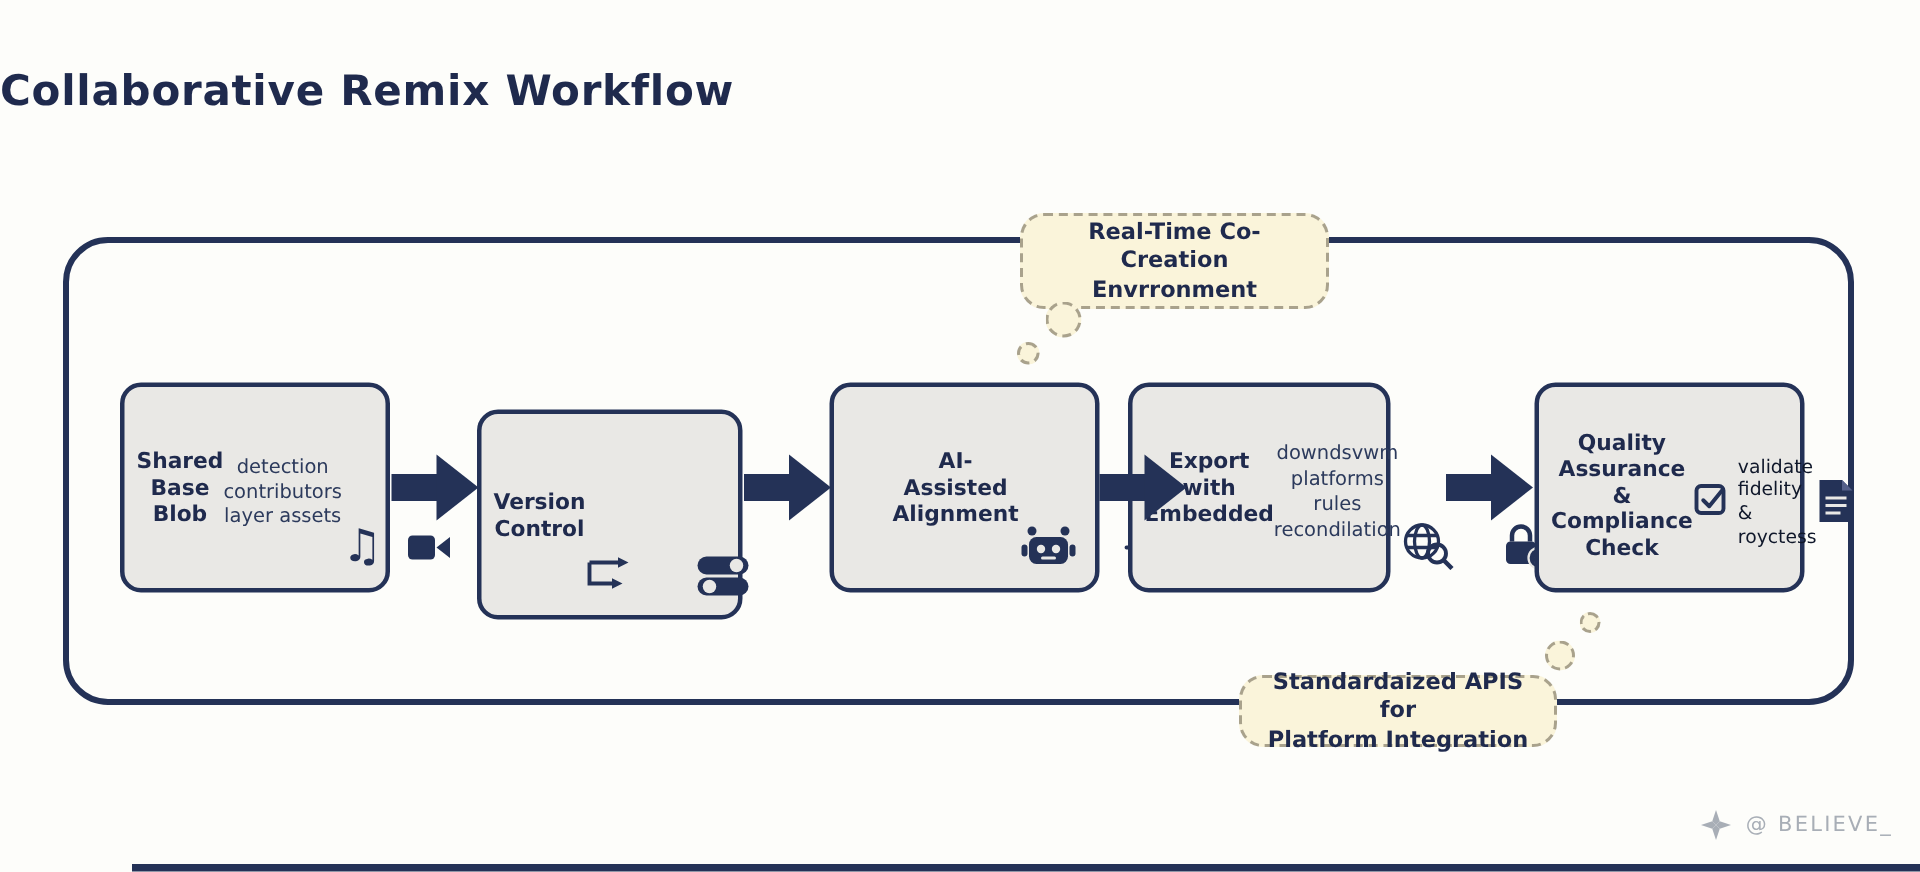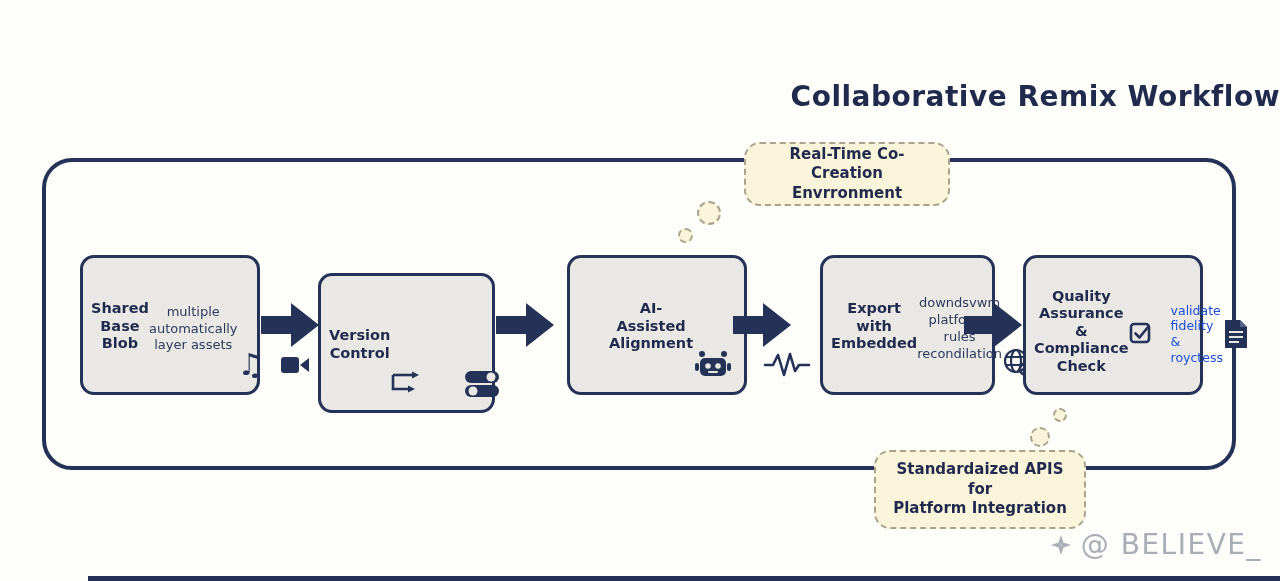--- a/index.html
+++ b/index.html
@@ -6,101 +6,101 @@
   html,body { width:1280px; height:581px; }
   body {
     position:relative;
     background:#fdfdfa;
     font-family:"DejaVu Sans", sans-serif;
     overflow:hidden;
     color:#1f2a4d;
   }
   .title {
     position:absolute; top:44px; left:0; width:100%;
-    text-align:right; font-size:28px; font-weight:bold;
-    color:#1f2a4d; letter-spacing:.5px;margin-top:36px;
+    text-align:left; font-size:28px; font-weight:bold;
+    color:#1f2a4d; letter-spacing:.5px;
   }
   .frame {
     position:absolute; left:42px; top:158px; width:1194px; height:312px;
     border:4px solid #243257; border-radius:30px;
   }
   .box {
     position:absolute; top:255px; height:140px;
     background:#e9e8e5; border:3px solid #243257; border-radius:14px;
     display:flex; flex-direction:row; align-items:center;
     padding:11px 8px 8px;
   }
   .b1 { left:80px;  width:180px; }
   .b2 { left:318px; width:177px;margin-top:18px; }
-  .b3 { left:567px; width:180px;padding-left:39px; }
-  .b4 { left:820px; width:175px; }
+  .b3 { left:553px; width:180px;padding-left:39px; }
+  .b4 { left:752px; width:175px; }
   .b5 { left:1023px; width:180px; padding-top:21px; }
   .box-title {
     font-size:14.5px; font-weight:bold; color:#1f2a4d;
     text-align:center; white-space:pre-line; line-height:1.2;
   }
   .box-body {
     font-size:13px; color:#2c3a5c; text-align:center;
     white-space:pre-line; line-height:1.3; margin-top:5px;
   }
   .icon-row {
     display:flex; align-items:center; justify-content:center;
     margin-top:auto; padding-bottom:4px;
   }
   .g16 { gap:16px; } .g40 { gap:40px; } .g30 { gap:30px; }
   .music-note { font-size:30px; line-height:1; color:#243257; font-weight:bold; }
   .qa-row {
-    display:flex; align-items:center; gap:18px; margin-top:5px;
-    font-size:12.5px; color:#1d4ed8; line-height:1.25; white-space:pre-line;
+    display:flex; align-items:center; gap:6px; margin-top:5px;
+    font-size:12.5px; color:#0f172a; line-height:1.25; white-space:pre-line;
   }
   .qa-text { text-align:left; }
   .arrow { position:absolute; top:303px; width:58px; height:44px; }
   .arrow .bar { position:absolute; left:0; top:13px; width:32px; height:18px; background:#243257; }
   .arrow .head {
     position:absolute; left:30px; top:0; width:0; height:0;
     border-top:22px solid transparent; border-bottom:22px solid transparent;
     border-left:28px solid #243257;
   }
   .a1 { left:261px; } .a2 { left:496px; } .a3 { left:733px; } .a4 { left:964px; }
   .callout {
     position:absolute; background:#faf4da; border:2px dashed #a9a28c;
     border-radius:16px; display:flex; align-items:center; justify-content:center;
     text-align:center; font-weight:bold; color:#1f2a4d; font-size:15px;
     white-space:pre-line; line-height:1.3; padding:6px 12px;
   }
-  .callout-top { left:744px; top:142px; width:206px; height:64px; }
-  .callout-bottom { left:874px; top:450px; width:212px; height:79px; }
+  .callout-top { left:680px; top:142px; width:206px; height:64px; }
+  .callout-bottom { left:826px; top:450px; width:212px; height:48px; }
   .dot {
     position:absolute; background:#faf4da; border:2px dashed #a9a28c;
     border-radius:50%;
   }
   .dot-t1 { left:697px; top:201px; width:24px; height:24px; }
   .dot-t2 { left:678px; top:228px; width:15px; height:15px; }
   .dot-b1 { left:1030px; top:427px; width:20px; height:20px; }
   .dot-b2 { left:1053px; top:408px; width:14px; height:14px; }
   .watermark {
     position:absolute; right:18px; bottom:20px;
     display:flex; align-items:center; gap:9px;
-    color:#a8aeb6; font-size:28px; letter-spacing:1.5px;
+    color:#a8aeb6; font-size:14px; letter-spacing:1.5px;
   }
   .bottom-bar {
     position:absolute; left:88px; right:0; bottom:0; height:5px; background:#243257;
   }
   svg { display:block; }
 </style>
 </head>
 <body>
 
 <div class="title">Collaborative Remix Workflow</div>
 
 <div class="frame"></div>
 
 <div class="box b1">
   <div class="box-title">Shared Base Blob</div>
-  <div class="box-body">multiple automatically
+  <div class="box-body">detection contributors
 layer assets</div>
   <div class="icon-row g16">
     <span class="music-note">♫</span>
     <span>
       <svg width="30" height="22" viewBox="0 0 30 22">
           <rect x="1" y="3" width="18" height="16" rx="3" fill="#243257"></rect>
           <polygon points="20,11 29,4 29,18" fill="#243257"></polygon>
         </svg>
     </span>
     <span>

